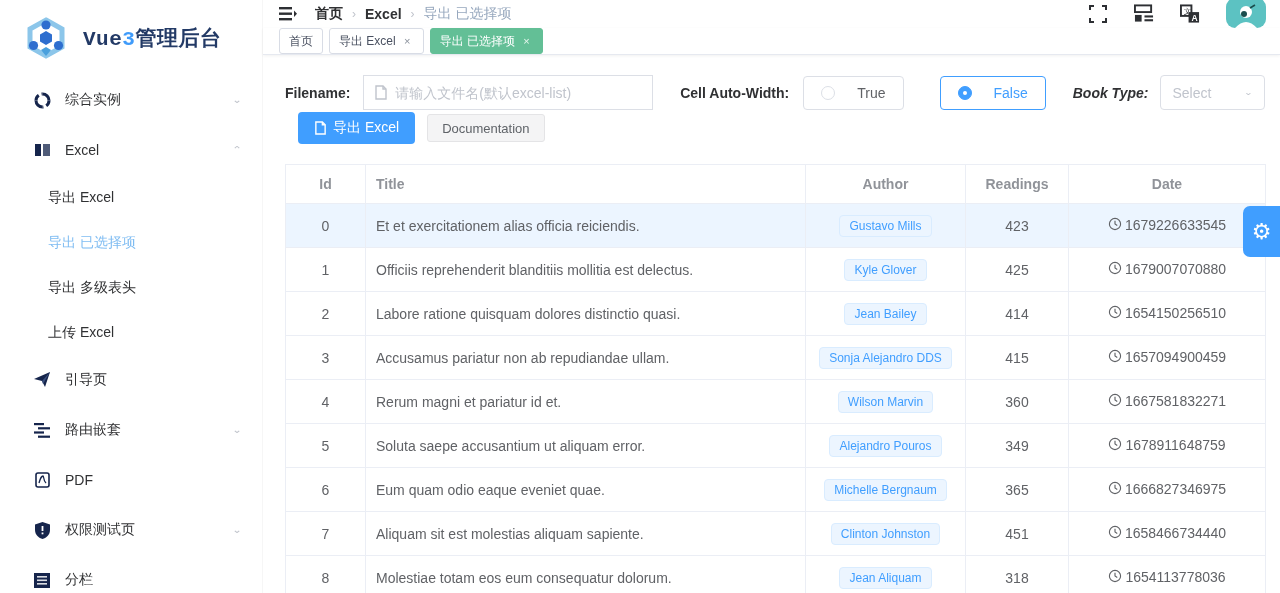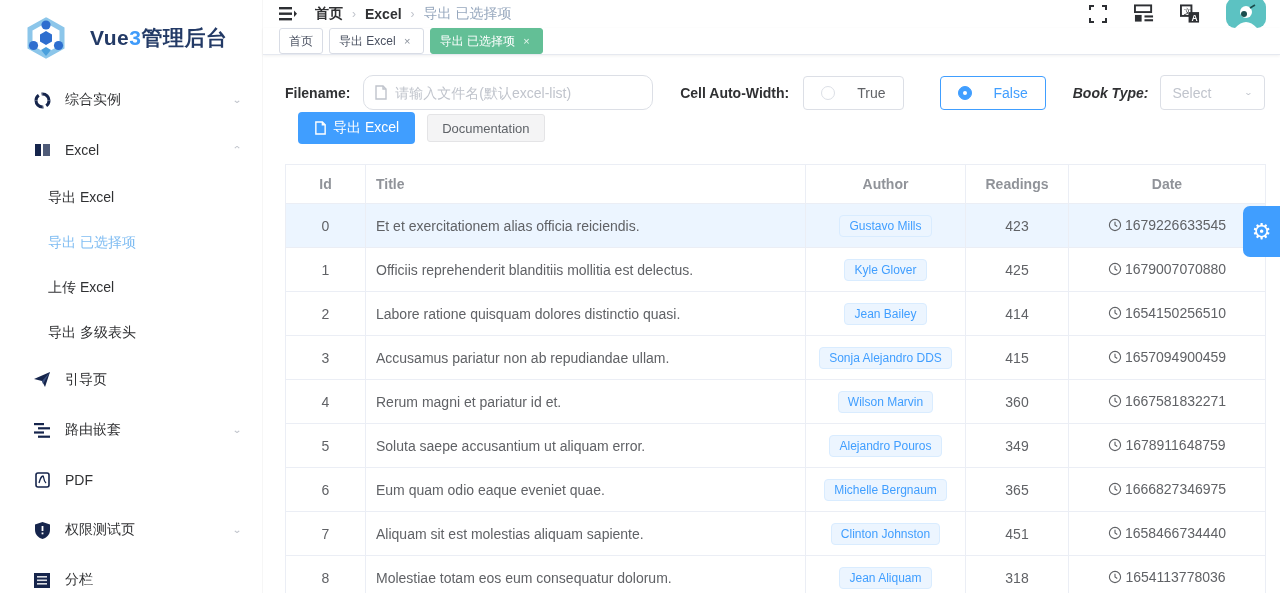--- a/index.html
+++ b/index.html
@@ -3,21 +3,21 @@
 <meta charset="utf-8">
 <style>
   * { margin:0; padding:0; box-sizing:border-box; }
   html,body { width:1280px; height:593px; overflow:hidden; background:#fff;
     font-family:"Liberation Sans", sans-serif; }
   .app { display:flex; width:1280px; height:593px; }
 
   
   .sidebar { width:263px; height:100%; background:#fff; flex:0 0 263px; border-right:1px solid #f6f6f6; }
   .logo { height:75px; display:flex; align-items:center; padding-left:24px; cursor:pointer; }
-  .logo h1 { font-size:21px; margin-left:22px; letter-spacing:.5px; white-space:nowrap; }
+  .logo h1 { font-size:21px; margin-left:15px; letter-spacing:.5px; white-space:nowrap;font-family:Liberation Mono, monospace; }
   .logo .t-navy { color:#233a66; font-weight:bold; }
   .logo .t-blue { color:#3f9bfa; font-weight:bold; }
   .menu { width:100%; }
   .menu-item { height:50px; display:flex; align-items:center; padding:0 18px 0 33px; cursor:pointer;
     font-size:14px; color:#303133; position:relative; }
   .menu-item .mi-icon { width:18px; height:18px; margin-right:14px; display:inline-flex;
     align-items:center; justify-content:center; color:#16254c; flex:0 0 18px; }
   .menu-item .chev { position:absolute; right:20px; color:#c0c4cc; font-size:12px;
     transform:scaleY(.8); }
   .submenu-item { height:45px; display:flex; align-items:center; padding-left:48px; cursor:pointer;
@@ -44,21 +44,21 @@
   .tag .tclose { font-size:11px; color:#8a919c; border-radius:50%; width:13px; height:13px;
     display:inline-flex; align-items:center; justify-content:center; }
   .tag.active { background:#63bf96; border-color:#63bf96; color:#fff; }
   .tag.active .tclose { color:#e8f7ef; }
 
   .content { padding:20px 15px 0 22px; }
 
   
   .frow1 { display:flex; align-items:center; }
   .flabel { font-size:14px; font-weight:bold; color:#303133; white-space:nowrap; }
-  .fn-input { width:308px; height:35px; margin-left:13px; border:1px solid #dcdfe6; border-radius:10px;
+  .fn-input { width:308px; height:35px; margin-left:13px; border:1px solid #dcdfe6; border-radius:0;
     display:flex; align-items:center; padding:0 10px; gap:7px; background:#fff; }
   .fn-input input { border:none; outline:none; flex:1; font-size:14px; color:#606266;
     font-family:"Liberation Sans", sans-serif; }
   .fn-input input::placeholder { color:#c0c4cc; }
   .lbl-aw { margin-left:27px; }
   .radio-box { height:34px; border:1px solid #dcdfe6; border-radius:4px; display:inline-flex;
     align-items:center; padding:0 17px; gap:22px; cursor:pointer; font-size:14px; color:#606266; }
   .radio-box.r-true { margin-left:14px; }
   .radio-box.r-false { margin-left:36px; border-color:#409eff; color:#409eff;justify-content:center; }
   .rdot { width:14px; height:14px; border-radius:50%; border:1px solid #dcdfe6; background:#fff; }
@@ -83,21 +83,21 @@
     border:1px solid #ebeef5; font-size:14px; }
   .dtable th { height:39px; color:#909399; font-weight:600; background:#fff;
     border:1px solid #ebeef5; text-align:center; }
   .dtable th.al { text-align:left; padding-left:10px; }
   .dtable td { height:44px; color:#606266; border:1px solid #ebeef5; text-align:center;
     background:#fff; }
   .dtable td.al { text-align:left; padding-left:10px; }
   .dtable tr.sel td { background:#ecf5ff; }
   .author-tag { display:inline-block; padding:3px 9px; font-size:12px; color:#409eff;
     background:#ecf5ff; border:1px solid #d9ecff; border-radius:4px; }
-  .dcell { display:inline-flex; align-items:center; gap:3px; justify-content:center; }
+  .dcell { display:inline-flex; gap:3px; justify-content:center; }
   .clock { width:14px; height:14px; color:#606266; }
 
   
   .gear-fab { position:fixed; right:0; top:206px; width:37px; height:51px; background:#409eff;
     border-radius:7px 0 0 7px; display:flex; align-items:center; justify-content:center;
     color:#fff; font-size:22px; cursor:pointer; }
 </style>
 </head>
 <body>
 
@@ -141,24 +141,24 @@
           <span>Excel</span>
           <span class="chev">⌃</span>
         </div>
         <div class="submenu-item">
           <span>导出 Excel</span>
         </div>
         <div class="submenu-item active">
           <span>导出 已选择项</span>
         </div>
         <div class="submenu-item">
+          <span>导出 多级表头</span>
+        </div>
+        <div class="submenu-item">
           <span>上传 Excel</span>
-        </div>
-        <div class="submenu-item">
-          <span>导出 多级表头</span>
         </div>
         <div class="menu-item">
           <span class="mi-icon">
             <svg width="17" height="16" viewBox="0 0 17 16">
               <polygon points="0,7 16,0 11,15 8,9" fill="#16254c"></polygon>
               <polygon points="8,9 16,0 9,12" fill="#3a4f7e"></polygon>
             </svg>
           </span>
           <span>引导页</span>
         </div>

